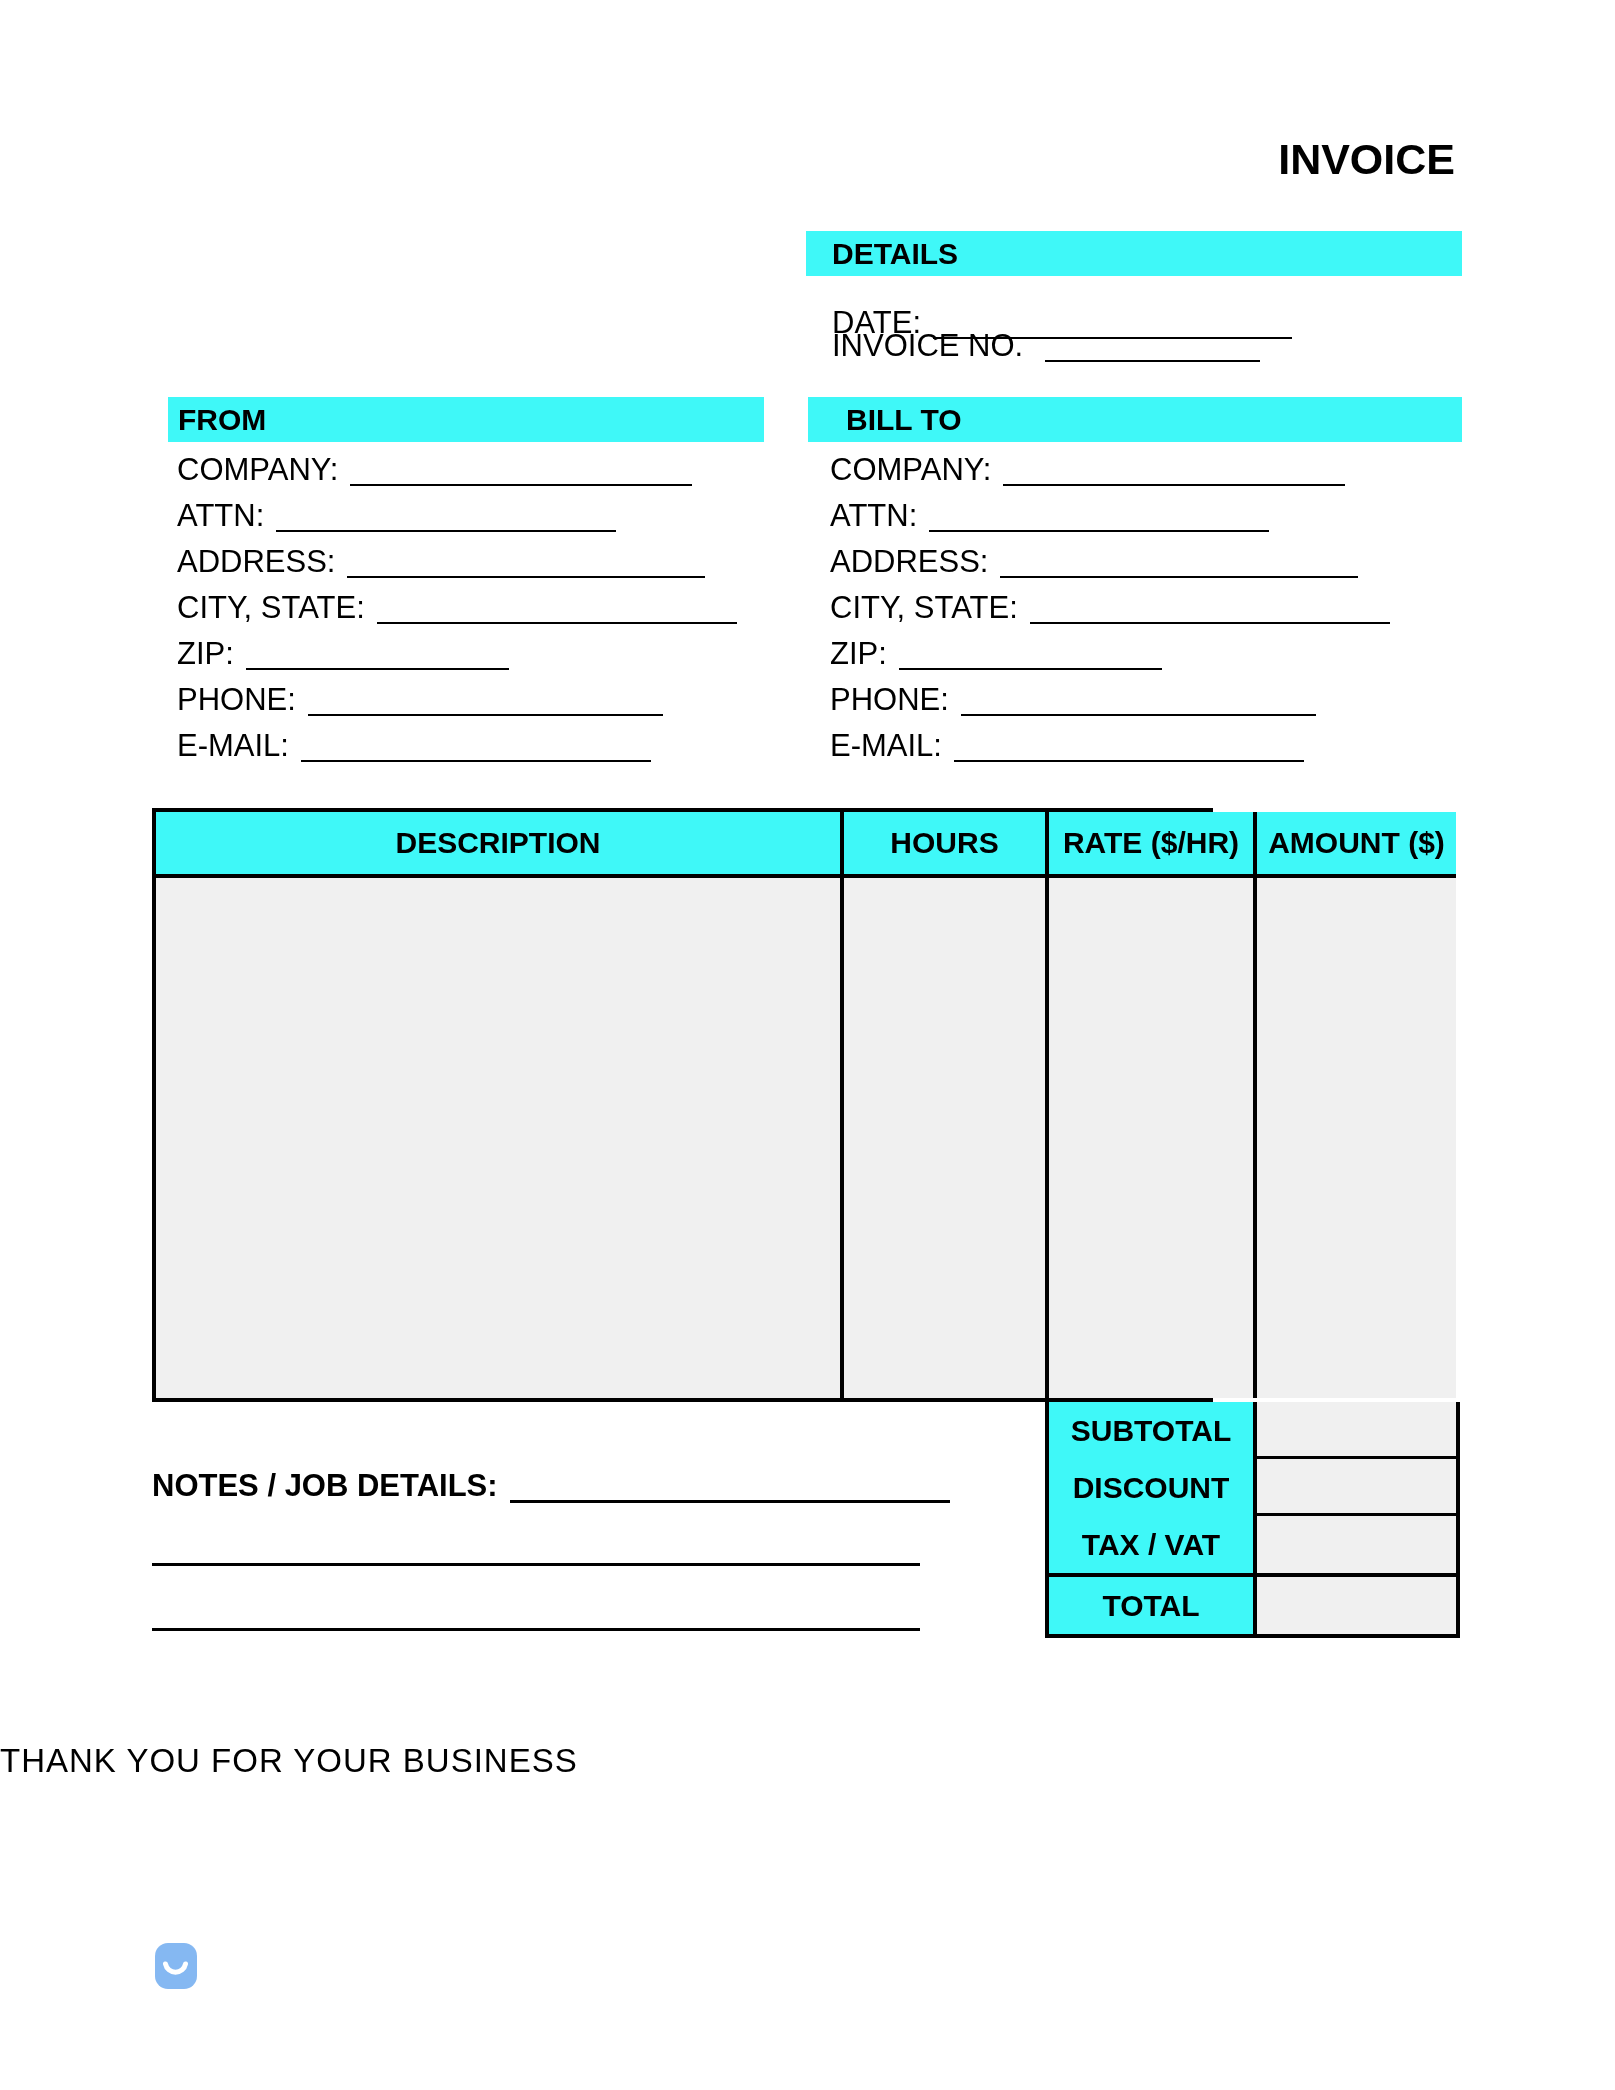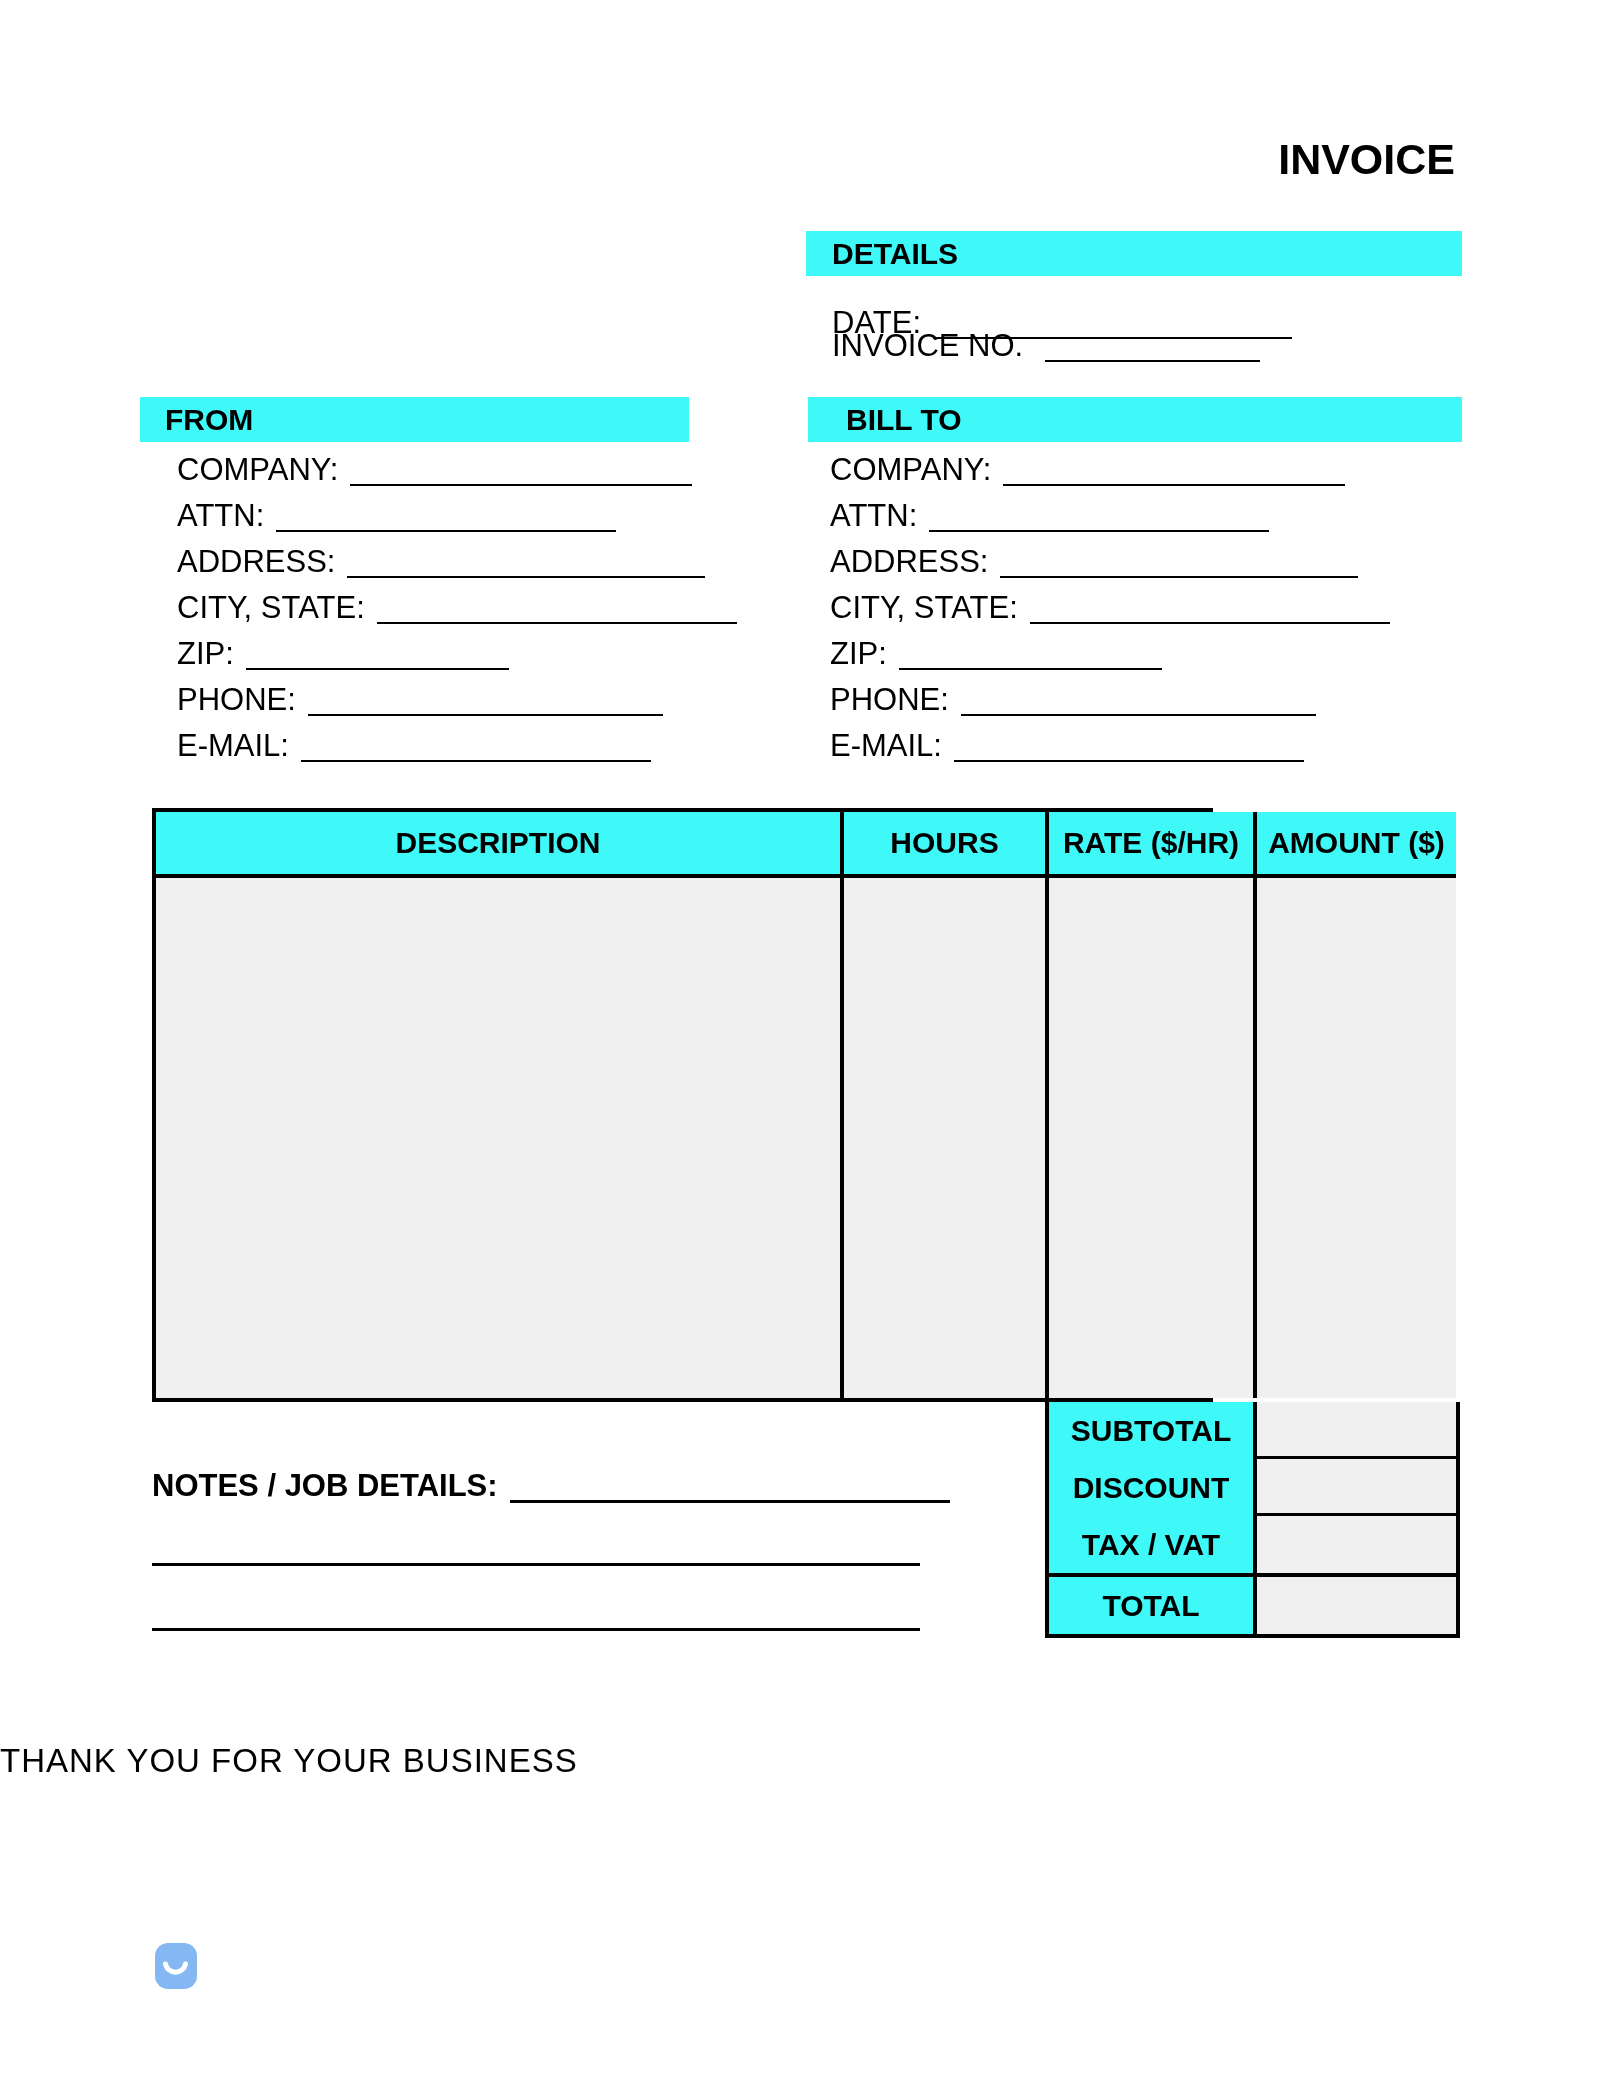--- a/index.html
+++ b/index.html
@@ -6,21 +6,21 @@
   body{font-family:"Liberation Sans","DejaVu Sans",sans-serif;color:#000;}
   .page{position:relative;width:1615px;height:2090px;background:#fff;overflow:hidden;}
 
   
   .title1{position:absolute;top:80px;right:160px;font-size:51px;font-weight:bold;letter-spacing:0;line-height:1;}
   .title2{position:absolute;top:138px;right:160px;font-size:43px;font-weight:bold;line-height:1;}
 
   
   .bar{position:absolute;height:45px;background:#3FF8F8;display:flex;align-items:center;font-size:30px;font-weight:bold;}
   .bar-details{left:806px;top:231px;width:656px;padding-left:26px;box-sizing:border-box;}
-  .bar-from{left:140px;top:397px;width:549px;padding-left:25px;box-sizing:border-box;}
+  .bar-from{left:168px;top:397px;width:596px;padding-left:10px;box-sizing:border-box;}
   .bar-bill{left:808px;top:397px;width:654px;padding-left:38px;box-sizing:border-box;}
 
   
   .field{position:absolute;display:flex;align-items:flex-end;font-size:31px;line-height:32px;height:32px;white-space:nowrap;}
   .field .lbl{flex:none;}
   .blank{flex:none;display:inline-block;height:8px;border-bottom:2px solid #000;margin-left:12px;}
   .blank.thick{border-bottom-width:3px;}
 
   
   .items{position:absolute;left:152px;top:808px;width:1061px;height:594px;box-sizing:border-box;border:4px solid #000;

